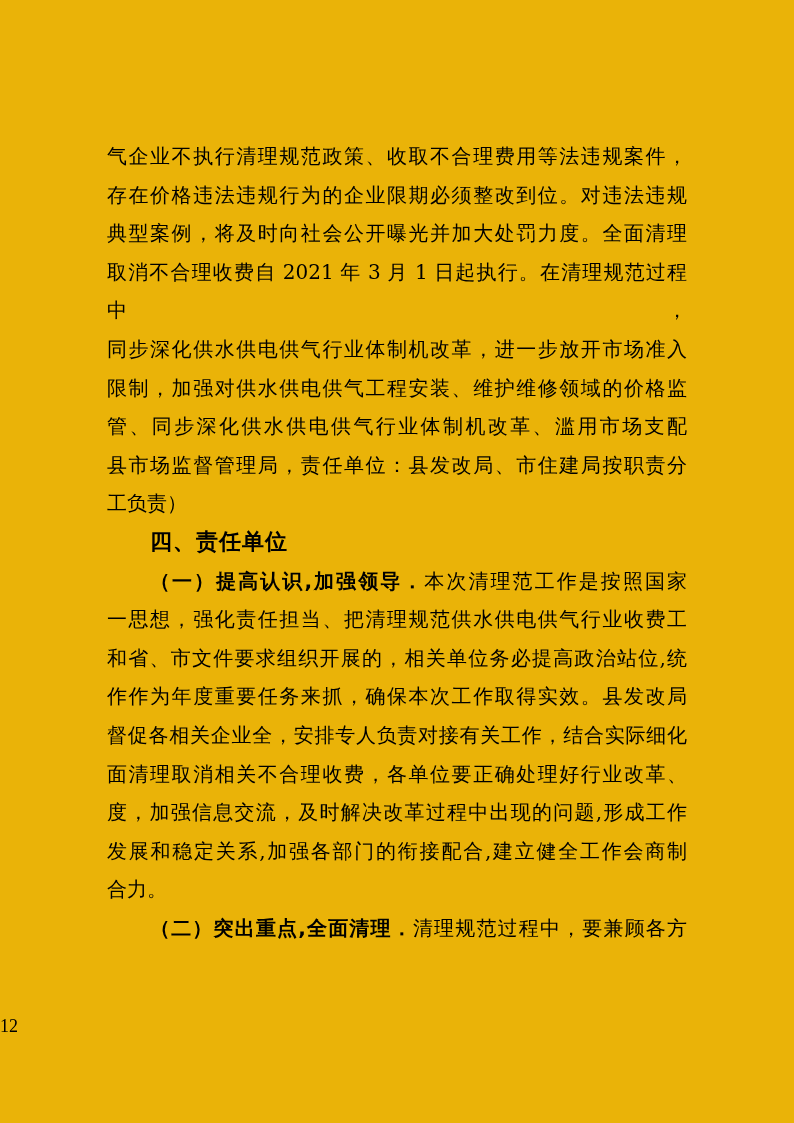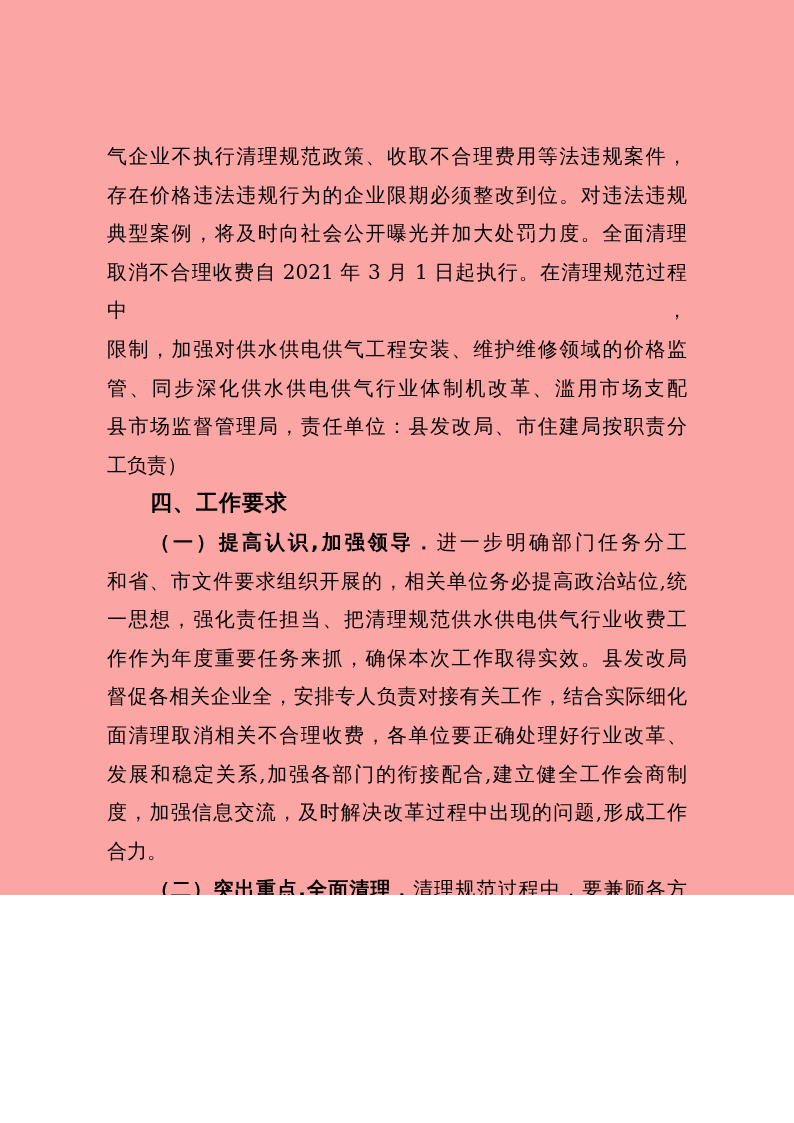--- a/index.html
+++ b/index.html
@@ -3,22 +3,22 @@
 <meta charset="utf-8">
 <style>
   html, body {
     margin: 0;
     padding: 0;
     background: #ffffff;
   }
   .page {
     position: relative;
     width: 794px;
-    height: 895px;
-    background: #fca5a5;
+    height: 1123px;
+    background: #eab308;
     overflow: hidden;
     color: #000000;
     font-family: "DejaVu Serif", "Liberation Serif", serif;
   }
   .doc-body {
     position: absolute;
     left: 107px;
     top: 137px;
     width: 580px;
     font-size: 20px;
@@ -60,35 +60,36 @@
 </head>
 <body>
 
 <div class="page">
 
   <div class="doc-body">
     <div class="ln j">气企业不执行清理规范政策、收取不合理费用等法违规案件，</div>
     <div class="ln j">存在价格违法违规行为的企业限期必须整改到位。对违法违规</div>
     <div class="ln j">典型案例，将及时向社会公开曝光并加大处罚力度。全面清理</div>
     <div class="ln j">取消不合理收费自 2021 年 3 月 1 日起执行。在清理规范过程中，</div>
+    <div class="ln j">同步深化供水供电供气行业体制机改革，进一步放开市场准入</div>
     <div class="ln j">限制，加强对供水供电供气工程安装、维护维修领域的价格监</div>
     <div class="ln j">管、同步深化供水供电供气行业体制机改革、滥用市场支配</div>
     <div class="ln j">县市场监督管理局，责任单位：县发改局、市住建局按职责分</div>
     <div class="ln">工负责）</div>
-    <div class="ln ind head">四、工作要求</div>
+    <div class="ln ind head">四、责任单位</div>
     <div class="ln j ind">
-      <span class="bold-lead">（一）提高认识,加强领导．</span><span>进一步明确部门任务分工</span>
+      <span class="bold-lead">（一）提高认识,加强领导．</span><span>本次清理范工作是按照国家</span>
     </div>
+    <div class="ln j">一思想，强化责任担当、把清理规范供水供电供气行业收费工</div>
     <div class="ln j">和省、市文件要求组织开展的，相关单位务必提高政治站位,统</div>
-    <div class="ln j">一思想，强化责任担当、把清理规范供水供电供气行业收费工</div>
     <div class="ln j">作作为年度重要任务来抓，确保本次工作取得实效。县发改局</div>
     <div class="ln j">督促各相关企业全，安排专人负责对接有关工作，结合实际细化</div>
     <div class="ln j">面清理取消相关不合理收费，各单位要正确处理好行业改革、</div>
+    <div class="ln j">度，加强信息交流，及时解决改革过程中出现的问题,形成工作</div>
     <div class="ln j">发展和稳定关系,加强各部门的衔接配合,建立健全工作会商制</div>
-    <div class="ln j">度，加强信息交流，及时解决改革过程中出现的问题,形成工作</div>
     <div class="ln">合力。</div>
     <div class="ln j ind">
       <span class="bold-lead">（二）突出重点,全面清理．</span><span>清理规范过程中，要兼顾各方</span>
     </div>
   </div>
 
   <div class="page-number">12</div>
 
 </div>
 

